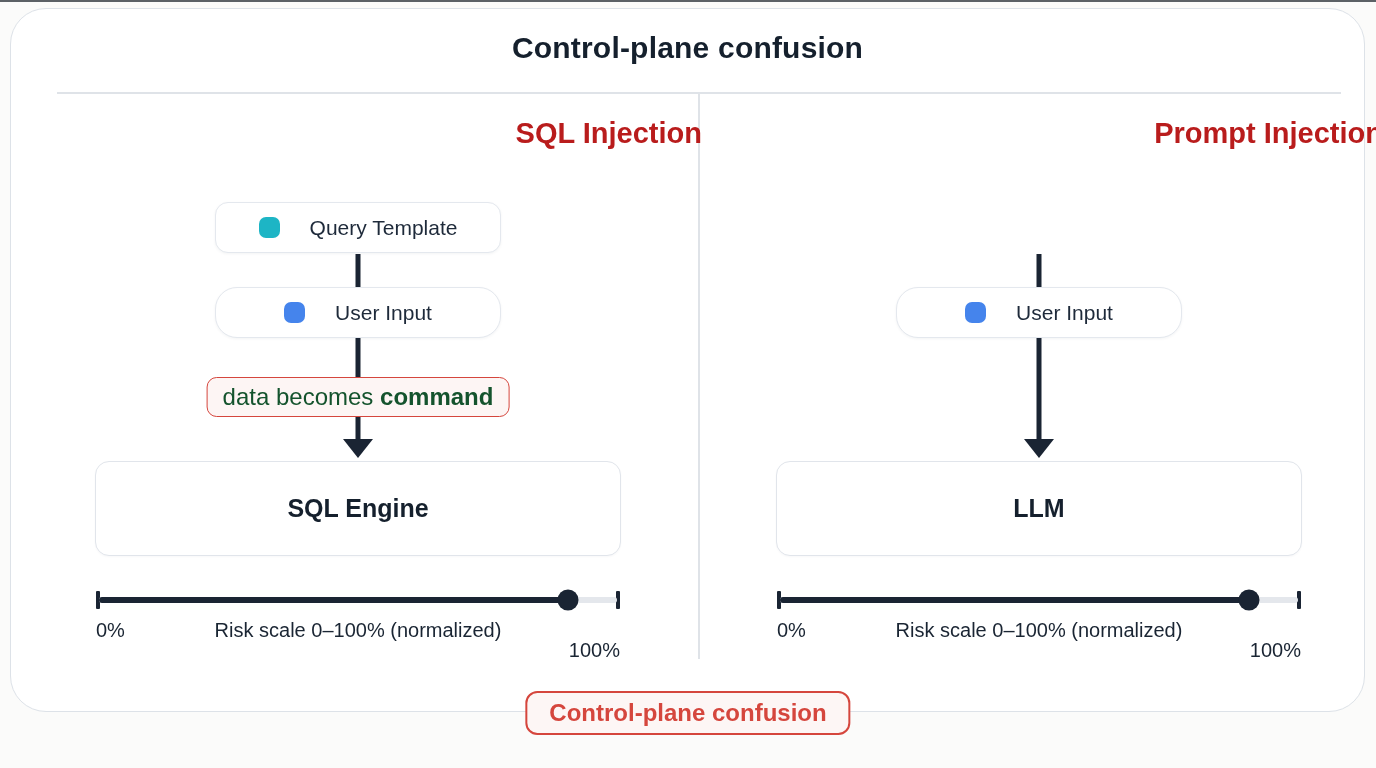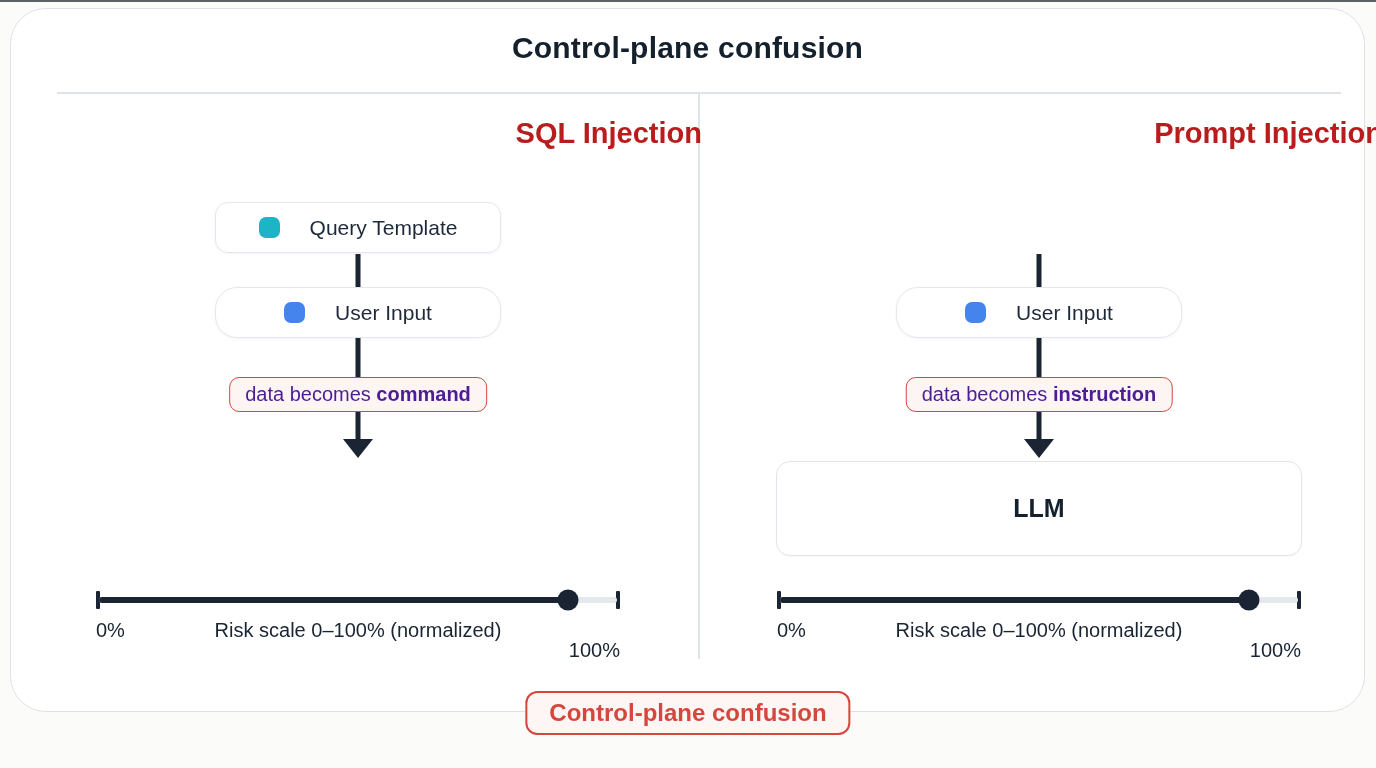--- a/index.html
+++ b/index.html
@@ -45,21 +45,21 @@
   .connector-2{top:245px;height:101px;}
   .arrowhead{
     position:absolute;top:346px;left:50%;transform:translateX(-50%);
     width:0;height:0;
     border-left:15px solid transparent;border-right:15px solid transparent;
     border-top:19px solid #1a2433;
   }
   .risk-pill{
     position:absolute;top:284px;left:50%;transform:translateX(-50%);
     background:#fdf5f4;border:1.5px solid #d5463d;border-radius:10px;
-    padding:5px 15px;font-size:20px;color:#4c1d95;white-space:nowrap;
+    padding:5px 15px;font-size:24px;color:#14532d;white-space:nowrap;
   }
   .risk-pill .emph{font-weight:bold;}
 
   .target-box{
     position:absolute;top:368px;left:50%;transform:translateX(-50%);
     width:524px;height:93px;background:#fff;
     border:1.5px solid #e1e5eb;border-radius:14px;
     display:flex;align-items:center;justify-content:center;
     font-size:25px;font-weight:bold;color:#15202d;
     box-shadow:0 1px 2px rgba(20,30,50,.03);
@@ -112,20 +112,23 @@
       <span>User Input</span>
     </div>
 
     <div class="connector connector-2"></div>
     <div class="arrowhead"></div>
 
     <div class="risk-pill">
       <span>data becomes </span><span class="emph">command</span>
     </div>
 
+    <div class="target-box">
+      <span>SQL Engine</span>
+    </div>
 
     <div class="slider">
       <div class="tick tick-left"></div>
       <div class="tick tick-right"></div>
       <div class="slider-bg"></div>
       <div class="slider-fill" style="width: 90%;"></div>
       <div class="slider-handle" style="left: 90%;"></div>
     </div>
 
     <div class="scale-labels">
@@ -142,23 +145,20 @@
     <div class="connector connector-1"></div>
 
     <div class="node node-2">
       <span class="node-square" style="background-color: rgb(69, 132, 236);"></span>
       <span>User Input</span>
     </div>
 
     <div class="connector connector-2"></div>
     <div class="arrowhead"></div>
 
-    <div class="risk-pill">
-      <span>data becomes </span><span class="emph">instruction</span>
-    </div>
 
     <div class="target-box">
       <span>LLM</span>
     </div>
 
     <div class="slider">
       <div class="tick tick-left"></div>
       <div class="tick tick-right"></div>
       <div class="slider-bg"></div>
       <div class="slider-fill" style="width: 90%;"></div>

